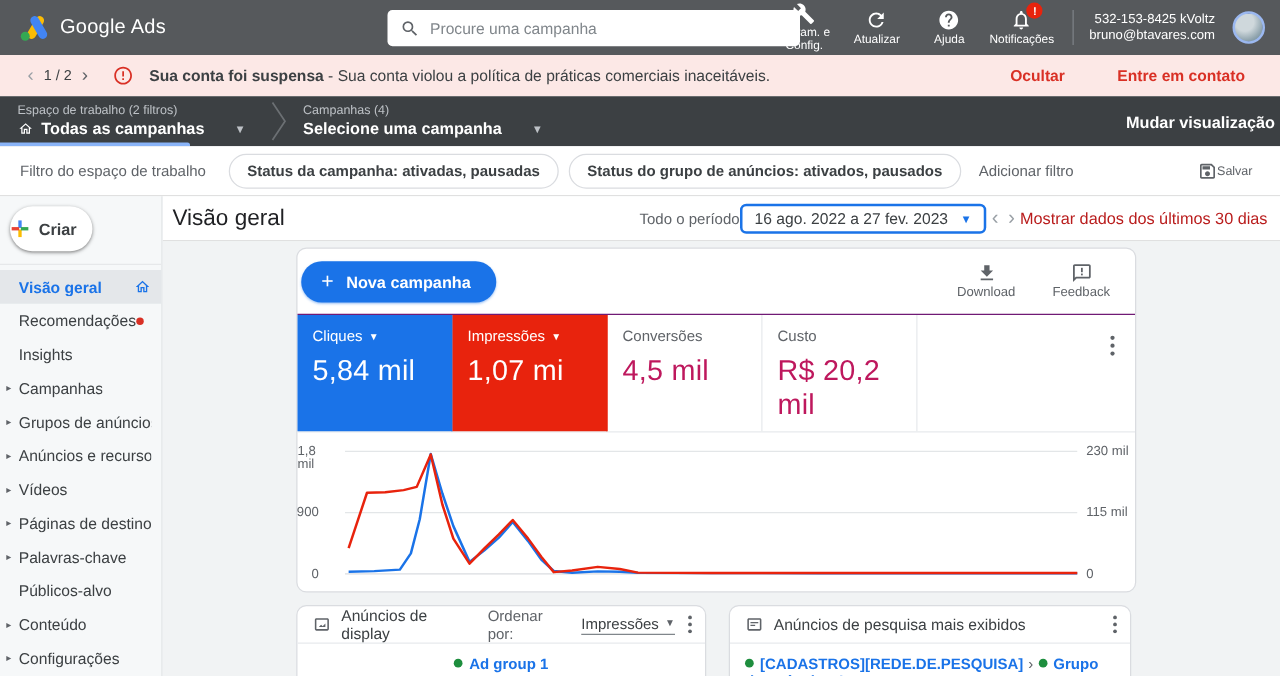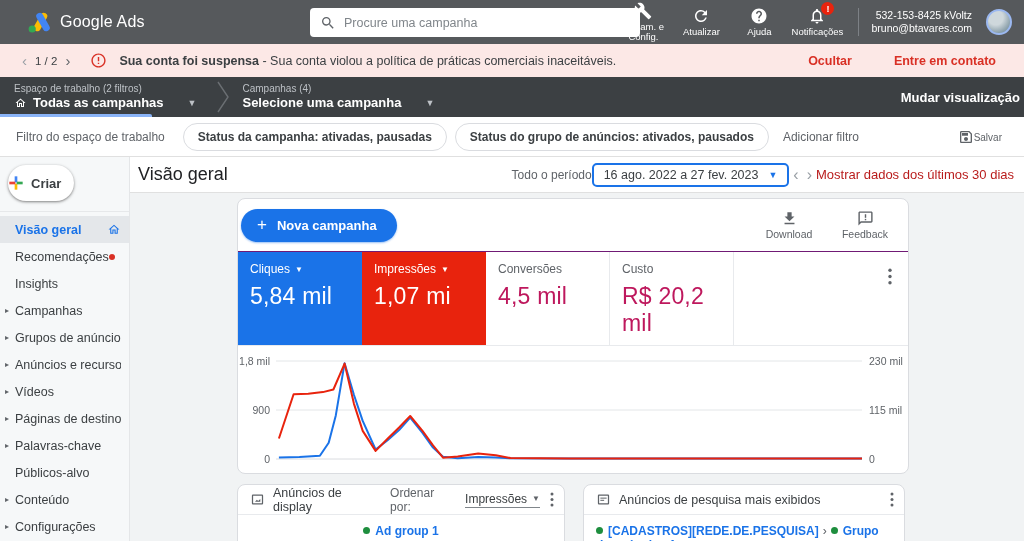--- a/index.html
+++ b/index.html
@@ -2,21 +2,21 @@
 <html><head>
 <meta charset="utf-8">
 <style>
   * { margin:0; padding:0; box-sizing:border-box; }
   html,body { width:1024px; height:541px; }
   body { font-family:"Liberation Sans", sans-serif; background:#fff; }
   .page { position:relative; width:1024px; height:541px; overflow:hidden; background:#f1f3f4; }
 
   
   .topbar { position:absolute; top:0; left:0; width:1024px; height:44px; background:#56595c; display:flex; align-items:center; }
-  .logo { display:flex; align-items:center; gap:8px; padding-left:26px; }
+  .logo { display:flex; align-items:center; gap:8px; padding-left:14px; }
   .logo-text { color:#fff; font-size:16px; letter-spacing:.2px; }
   .searchbox { position:absolute; left:310px; top:8px; width:330px; height:29px; background:#fff; border-radius:4px; display:flex; align-items:center; padding:0 10px; gap:8px; }
   .searchbox .ph { color:#80868b; font-size:12.5px; }
   .tb-right { position:absolute; right:8px; top:0; height:44px; display:flex; align-items:center; gap:4px; }
   .tb-action { display:flex; flex-direction:column; align-items:center; justify-content:center; width:58px; height:44px; cursor:pointer; position:relative; }
   .tb-action .tb-ic { height:18px; display:flex; align-items:flex-end; }
   .tb-action .tb-lbl { color:#fff; font-size:9.5px; margin-top:2px; text-align:center; line-height:10.5px; max-width:54px; }
   .tb-badge { position:absolute; top:2px; right:12px; background:#e8230d; color:#fff; width:13px; height:13px; border-radius:50%; font-size:9px; font-weight:bold; display:flex; align-items:center; justify-content:center; }
   .tb-divider { width:1px; height:28px; background:#7d8186; margin:0 8px; }
   .account { text-align:right; color:#fff; font-size:10.5px; line-height:13px; }
@@ -95,21 +95,21 @@
   .metric.sel-red .m-label, .metric.sel-red .m-value { color:#fff; }
   .metric .caret { font-size:8px; }
   .metrics .spacer { flex:1; position:relative; }
   .kebab { position:absolute; top:16px; right:16px; cursor:pointer; }
 
   .chart-wrap { padding-top:14px; }
   .chart-row { display:flex; }
   .tickcol { width:38px; position:relative; height:100px; }
   .tickcol.right { width:46px; }
   .tick { position:absolute; font-size:10.5px; color:#5f6368; line-height:10px; }
-  .tickcol.left .tick { right:6px; }
+  .tickcol.left .tick { right:21px; }
   .tickcol.right .tick { left:7px; }
   .plot { width:586px; height:100px; }
   .xlabels { display:flex; justify-content:space-between; margin-left:38px; width:586px; margin-top:5px; }
   .xlabels span { font-size:11px; color:#5f6368; }
 
   .bottom-row { display:flex; gap:18px; margin-top:10px; }
   .mini-card { background:#fff; border:1px solid #dadce0; border-radius:8px; height:90px; overflow:hidden; }
   .mini-card.c1 { width:328px; }
   .mini-card.c2 { width:322px; }
   .mc-header { height:30px; display:flex; align-items:center; padding:0 10px 0 12px; border-bottom:1px solid #e8eaed; gap:8px; }

